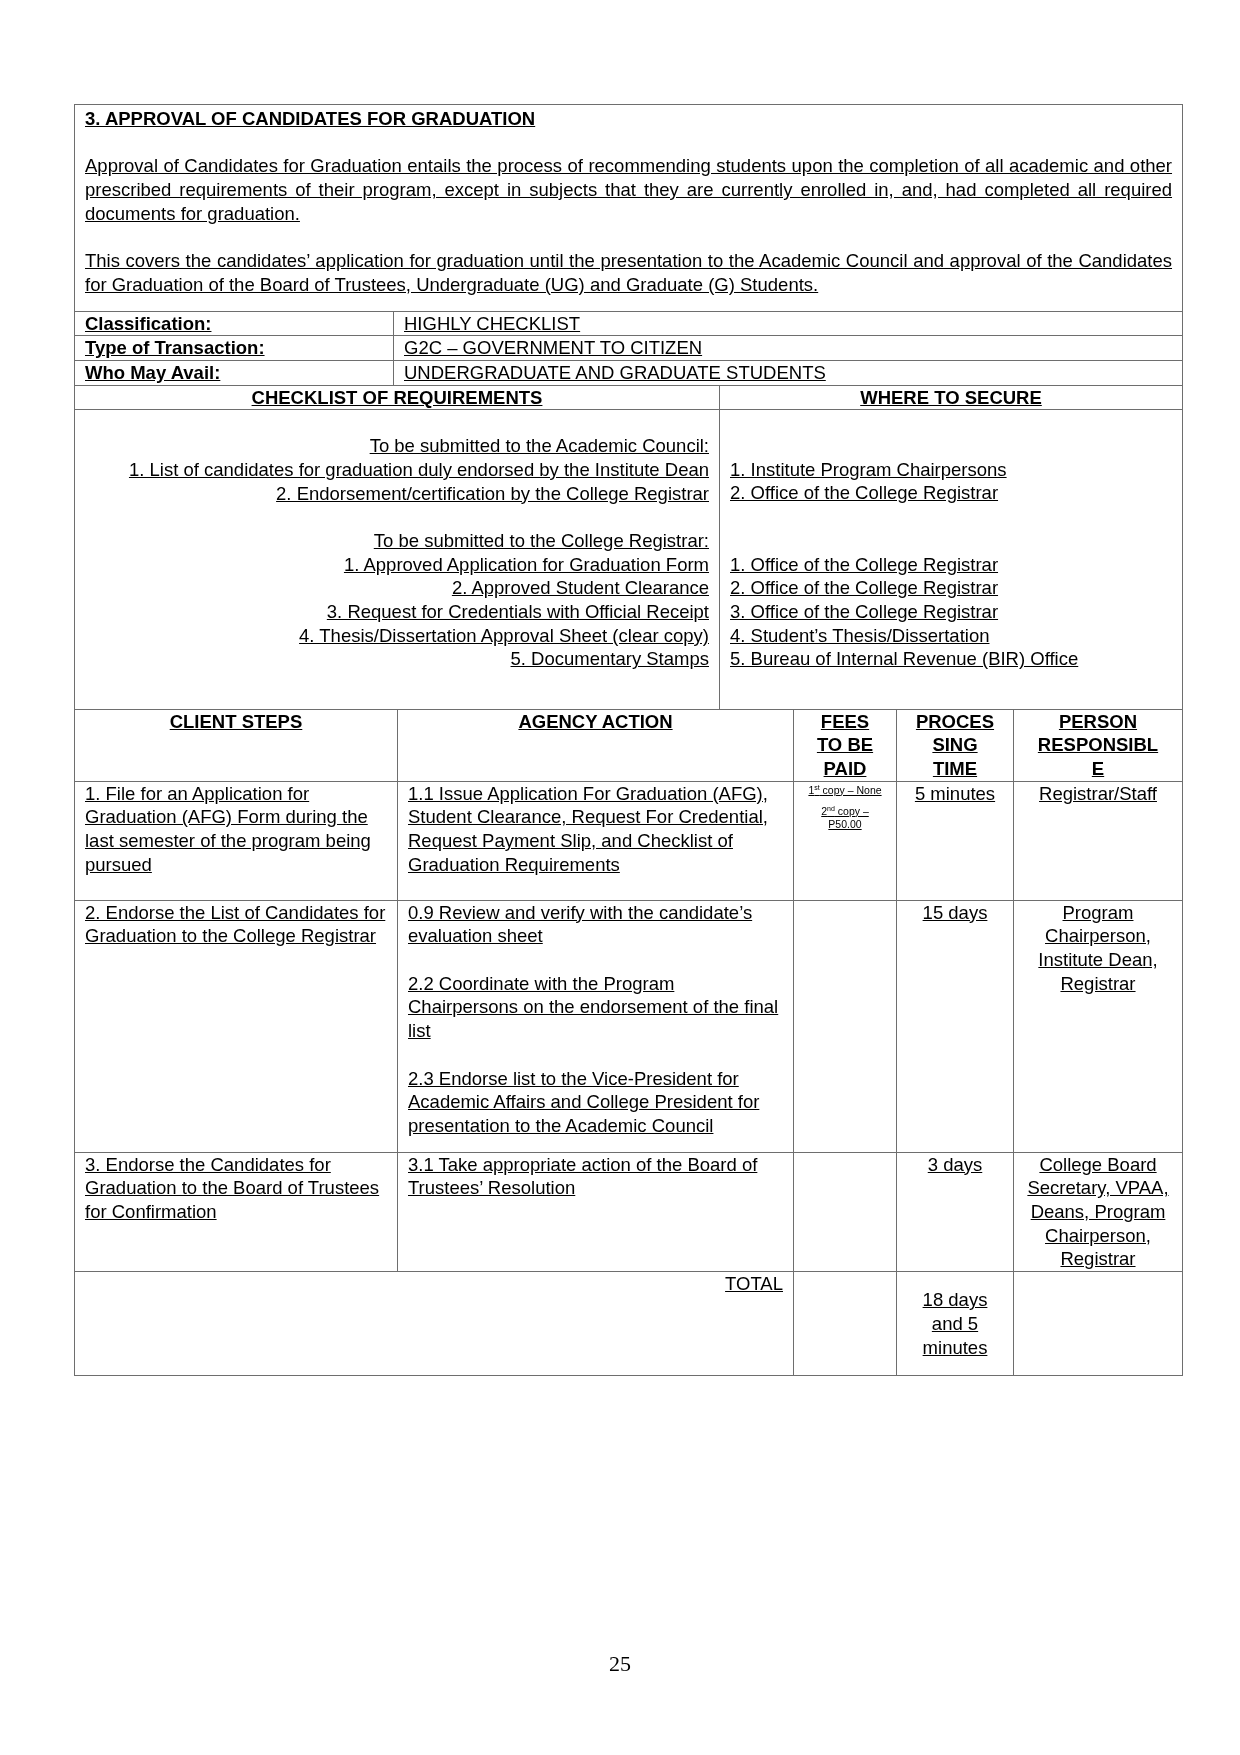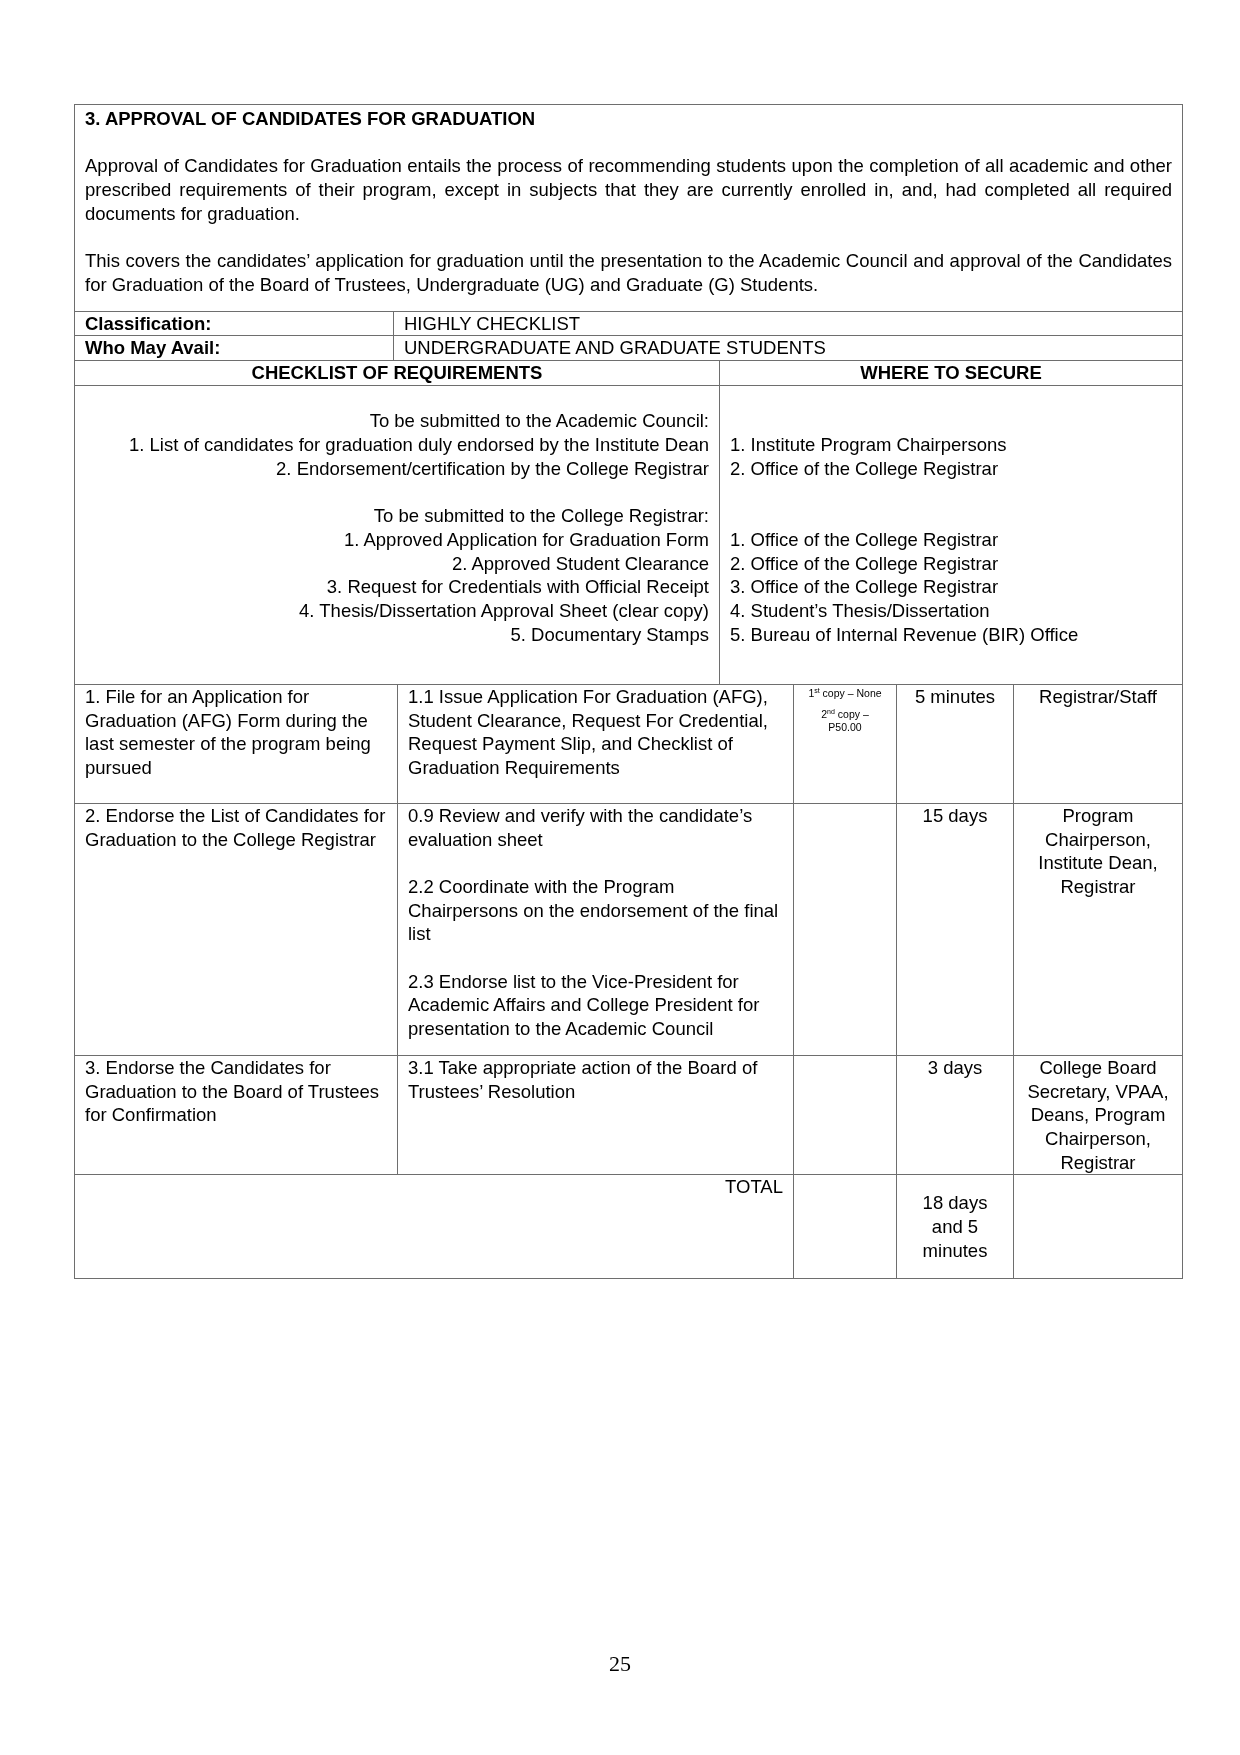--- a/index.html
+++ b/index.html
@@ -1,19 +1,19 @@
 <!DOCTYPE html>
 <html><head>
 <meta charset="utf-8">
 <style>
   html, body { margin: 0; padding: 0; background: #ffffff; }
   body { width: 1240px; height: 1755px; position: relative; overflow: hidden;
          font-family: "Liberation Sans", sans-serif; color: #000; font-size: 18.5px; line-height: 23.7px; }
   .page { position: absolute; left: 74px; top: 104px; width: 1108px; }
-  table { border-collapse: collapse; width: 1108px; table-layout: fixed; }
+  table { border-collapse: collapse; width: 1108px; table-layout: fixed; text-decoration: underline; }
   td { border: 1.6px solid #6e6e6e; vertical-align: top; padding: 0 10px; }
   .b { font-weight: bold; }
   .c { text-align: center; }
   .r { text-align: right; padding-left: 41px; }
   .intro-title { padding-top: 2px; }
   .p { margin: 0; }
   .gap { height: 23.7px; }
   .just { text-align: justify; }
   .tiny { font-size: 10.5px; line-height: 13px; text-align: center; }
   .tiny sup { font-size: 7px; line-height: 0; }
@@ -37,20 +37,24 @@
         <div class="b intro-title">3. APPROVAL OF CANDIDATES FOR GRADUATION</div>
         <div class="gap"></div>
         <p class="p just">Approval of Candidates for Graduation entails the process of recommending students upon the completion of all academic and other prescribed requirements of their program, except in subjects that they are currently enrolled in, and, had completed all required documents for graduation.</p>
         <div class="gap"></div>
         <p class="p just">This covers the candidates’ application for graduation until the presentation to the Academic Council and approval of the Candidates for Graduation of the Board of Trustees, Undergraduate (UG) and Graduate (G) Students.</p>
       </td>
     </tr>
     <tr>
       <td class="b">Classification:</td>
       <td colspan="2">HIGHLY CHECKLIST</td>
+    </tr>
+    <tr>
+      <td class="b">Type of Transaction:</td>
+      <td colspan="2">G2C – GOVERNMENT TO CITIZEN</td>
     </tr>
     <tr>
       <td class="b">Who May Avail:</td>
       <td colspan="2">UNDERGRADUATE AND GRADUATE STUDENTS</td>
     </tr>
     <tr>
       <td colspan="2" class="b c">CHECKLIST OF REQUIREMENTS</td>
       <td class="b c">WHERE TO SECURE</td>
     </tr>
     <tr>
@@ -86,20 +90,39 @@
 
   <table style="margin-top:-1.6px;">
     <colgroup>
         <col style="width:323px">
         <col style="width:396px">
         <col style="width:103px">
         <col style="width:117px">
         <col style="width:169px">
       </colgroup>
     <tbody>
+        <tr>
+      <td class="b c">CLIENT STEPS</td>
+      <td class="b c">AGENCY ACTION</td>
+      <td class="b c" style="padding:0 4px;">
+        <div>FEES</div>
+        <div>TO BE</div>
+        <div>PAID</div>
+      </td>
+      <td class="b c" style="padding:0 4px;">
+        <div>PROCES</div>
+        <div>SING</div>
+        <div>TIME</div>
+      </td>
+      <td class="b c" style="padding:0 4px;">
+        <div>PERSON</div>
+        <div>RESPONSIBL</div>
+        <div>E</div>
+      </td>
+    </tr>
 
     <tr>
       <td style="height:118px;">1. File for an Application for Graduation (AFG) Form during the last semester of the program being pursued</td>
       <td>1.1 Issue Application For Graduation (AFG), Student Clearance, Request For Credential, Request Payment Slip, and Checklist of Graduation Requirements</td>
       <td style="padding:2px 2px;">
         <div class="tiny"><span>1</span><sup>st</sup><span> copy – None</span></div>
         <div class="tiny" style="margin-top:8px;"><span>2</span><sup>nd</sup><span> copy –</span></div>
         <div class="tiny">P50.00</div>
       </td>
       <td class="c">5 minutes</td>

